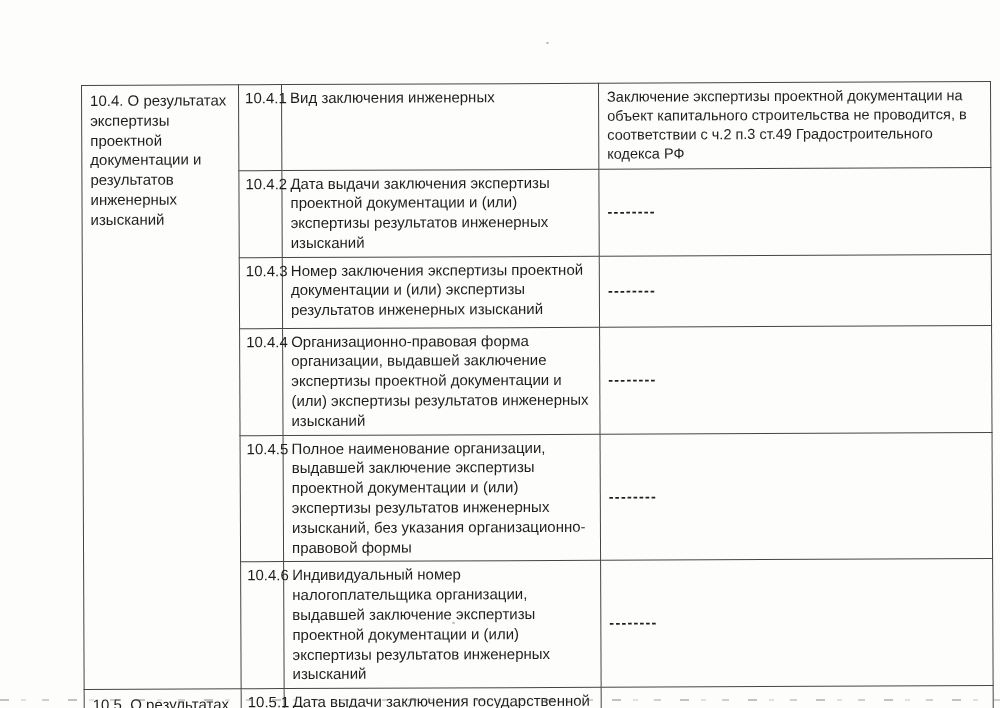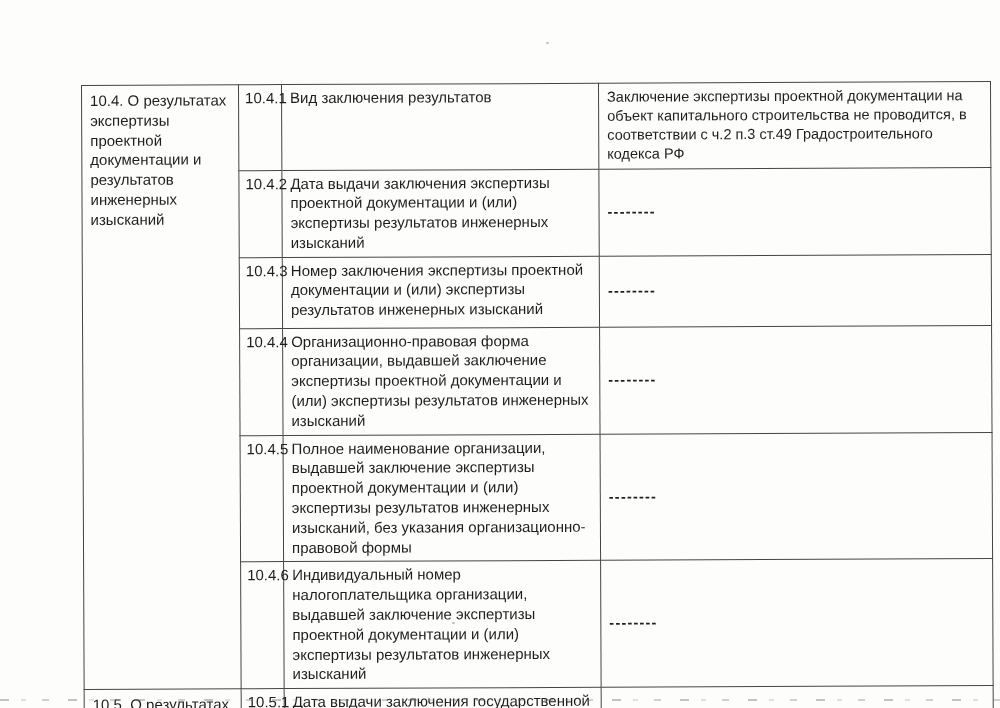--- a/index.html
+++ b/index.html
@@ -65,21 +65,21 @@
     <colgroup>
       <col style="width:157px">
       <col style="width:43px">
       <col style="width:317px">
       <col style="width:392px">
     </colgroup>
     <tbody>
         <tr class="rA">
       <td class="hdr" rowspan="6">10.4. О результатах экспертизы проектной документации и результатов инженерных изысканий</td>
       <td class="num">10.4.1</td>
-      <td class="lbl">Вид заключения результатов</td>
+      <td class="lbl">Вид заключения инженерных</td>
       <td class="val topv">Заключение экспертизы проектной документации на объект капитального строительства не проводится, в соответствии с ч.2 п.3 ст.49 Градостроительного кодекса РФ</td>
     </tr>
     <tr class="rB">
       <td class="num">10.4.2</td>
       <td class="lbl">Дата выдачи заключения экспертизы проектной документации и (или) экспертизы результатов инженерных изысканий</td>
       <td class="val dash">--------</td>
     </tr>
     <tr class="rC">
       <td class="num">10.4.3</td>
       <td class="lbl">Номер заключения экспертизы проектной документации и (или) экспертизы результатов инженерных изысканий</td>

